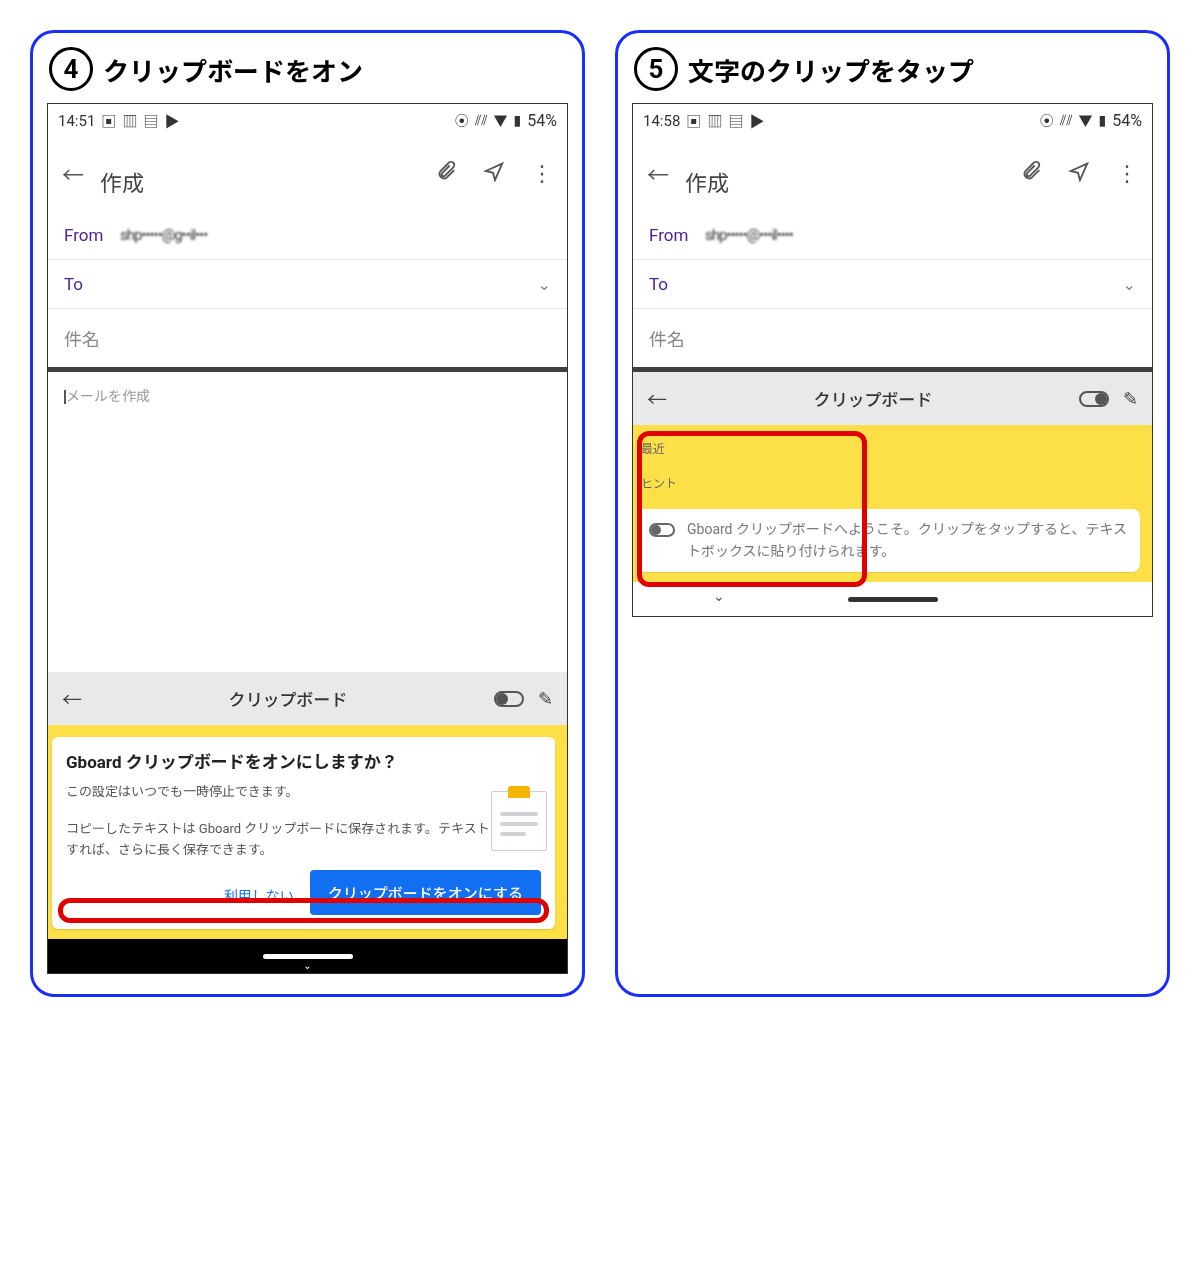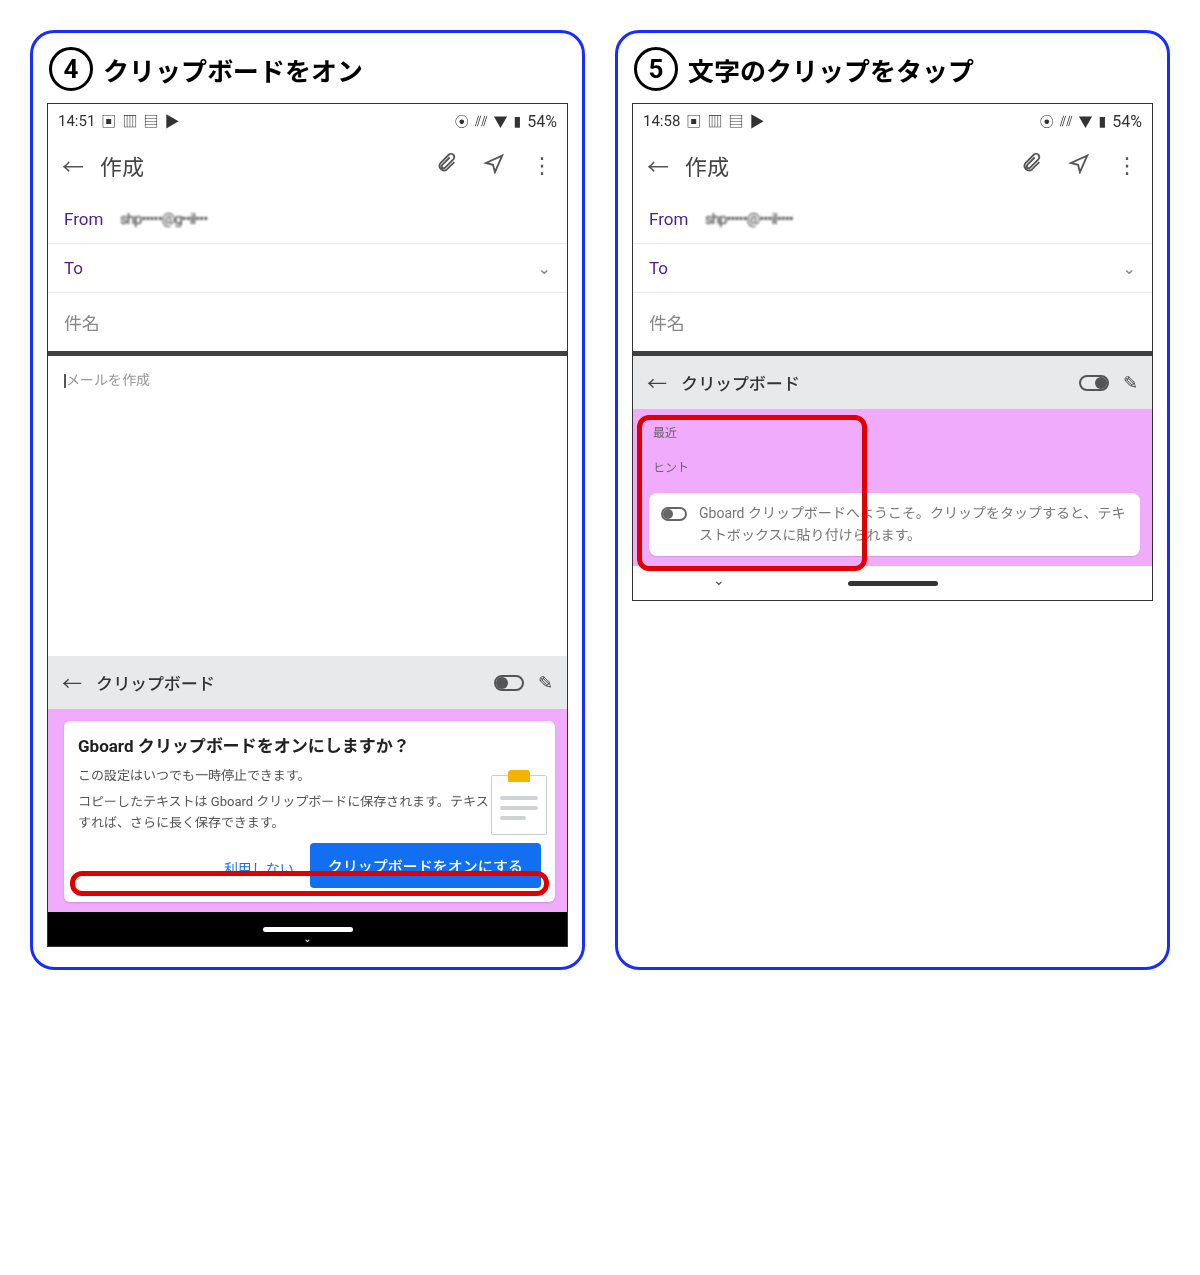--- a/index.html
+++ b/index.html
@@ -5,52 +5,52 @@
 * { box-sizing: border-box; margin: 0; padding: 0; }
 body { font-family: -apple-system, "Segoe UI", Roboto, "Noto Sans JP", sans-serif; background: #fff; width: 1200px; height: 1275px; }
 .wrap { display: flex; gap: 30px; padding: 30px 30px; }
 .panel { flex: 1; border: 3px solid #1a2dff; border-radius: 24px; padding: 14px 14px 20px 14px; position: relative; }
 .panel-header { display: flex; align-items: center; gap: 10px; padding: 0 2px 12px 2px; }
 .step-num { width: 44px; height: 44px; border: 3px solid #000; border-radius: 50%; display: flex; align-items: center; justify-content: center; font-size: 26px; font-weight: 700; flex: none; }
 .step-title { font-size: 26px; font-weight: 700; }
 
 .phone { border: 1px solid #333; background: #fff; position: relative; overflow: hidden; }
 
-.statusbar { display: flex; align-items: flex-end; justify-content: space-between; padding: 6px 10px 4px 10px; font-size: 15px; color: #333; }
+.statusbar { display: flex; align-items: flex-start; justify-content: space-between; padding: 6px 10px 4px 10px; font-size: 15px; color: #333; }
 .sb-left, .sb-right { display: flex; align-items: center; gap: 6px; }
 .sb-right .ico { font-size: 14px; }
 .sb-batt { font-size: 16px; }
 
 .compose-bar { display: flex; align-items: center; padding: 14px 14px; gap: 16px; }
 .compose-bar .back { font-size: 22px; color: #555; }
-.compose-bar .title { font-size: 22px; color: #444; flex: 1; }
+.compose-bar .title { font-size: 22px; color: #444; flex: 1; margin-top: 16px; }
 .compose-bar .ic { font-size: 20px; color: #555; margin-left: 10px; }
 .compose-bar .dots { font-size: 22px; color: #555; margin-left: 10px; }
 
 .field-row { display: flex; align-items: center; padding: 14px 16px; border-bottom: 1px solid #e8e8e8; font-size: 17px; color: #777; }
 .field-row .label { width: 56px; color: #4c1d95; }
 .field-row .value { flex: 1; color: #333; font-size: 15px; filter: blur(1.2px); letter-spacing: -1px; }
 .field-row .chev { color: #888; font-size: 16px; }
 .subject { padding: 16px 16px; color: #888; font-size: 18px; border-bottom: 5px solid #404040; }
 .body-area { padding: 14px 16px; min-height: 300px; font-size: 14px; color: #333; line-height: 1.5; }
 .body-placeholder { color: #999; }
 .caret { border-left: 2px solid #555; display: inline-block; height: 1em; vertical-align: middle; }
 
 .gboard-bar { display: flex; align-items: center; padding: 12px 14px; background: #e7e9eb; gap: 14px; }
 .gboard-bar .back { font-size: 20px; color: #444; }
-.gboard-bar .title { font-size: 17px; color: #333; flex: 1; font-weight: 500; }
+.gboard-bar .title { font-size: 17px; color: #333; flex: 1; font-weight: 500; text-align: center; }
 .toggle { width: 30px; height: 16px; border: 2px solid #555; border-radius: 10px; position: relative; background: #e7e9eb; }
 .toggle::after { content: ""; position: absolute; width: 12px; height: 12px; background: #555; border-radius: 50%; top: 0; left: 0; }
 .toggle.on::after { left: auto; right: 0; }
 .pencil { font-size: 18px; color: #444; }
 
-.gboard-body { background: #f0abfc; padding: 12px 12px 10px 16px; position: relative; }
+.gboard-body { background: #fde047; padding: 12px 12px 10px 4px; position: relative; }
 .card { background: #fff; border-radius: 6px; padding: 14px 14px; box-shadow: 0 1px 2px rgba(0,0,0,.15); position: relative; overflow: hidden; }
 .card h3 { font-size: 17px; font-weight: 700; color: #222; margin-bottom: 6px; line-height: 1.4; }
-.card .sub { font-size: 13px; color: #555; margin-bottom: 8px; }
+.card .sub { font-size: 13px; color: #555; margin-bottom: 19px; }
 .card .desc { font-size: 13px; color: #555; line-height: 1.6; }
 .card-actions { display: flex; justify-content: flex-end; align-items: flex-end; gap: 10px; margin-top: 10px; }
 .link-dismiss { color: #1a73e8; font-size: 14px; padding: 10px 6px; }
 .btn-primary { background: #136ff1; color: #fff; font-size: 15px; padding: 12px 18px; border-radius: 4px; font-weight: 500; }
 .clip-illust { position: absolute; right: 8px; top: 46px; width: 56px; height: 68px; }
 .clip-illust .board { position: absolute; inset: 8px 0 0 0; background: #fff; border: 1px solid #ccc; border-radius: 2px; }
 .clip-illust .board::before { content: ""; position: absolute; top: -6px; left: 50%; transform: translateX(-50%); width: 22px; height: 12px; background: #f5b400; border-radius: 3px 3px 0 0; }
 .clip-illust .line { position: absolute; height: 4px; background: #cfd3d7; left: 8px; right: 8px; border-radius: 2px; }
 .clip-illust .l1 { top: 20px; } .clip-illust .l2 { top: 30px; } .clip-illust .l3 { top: 40px; right: 20px; }
 

